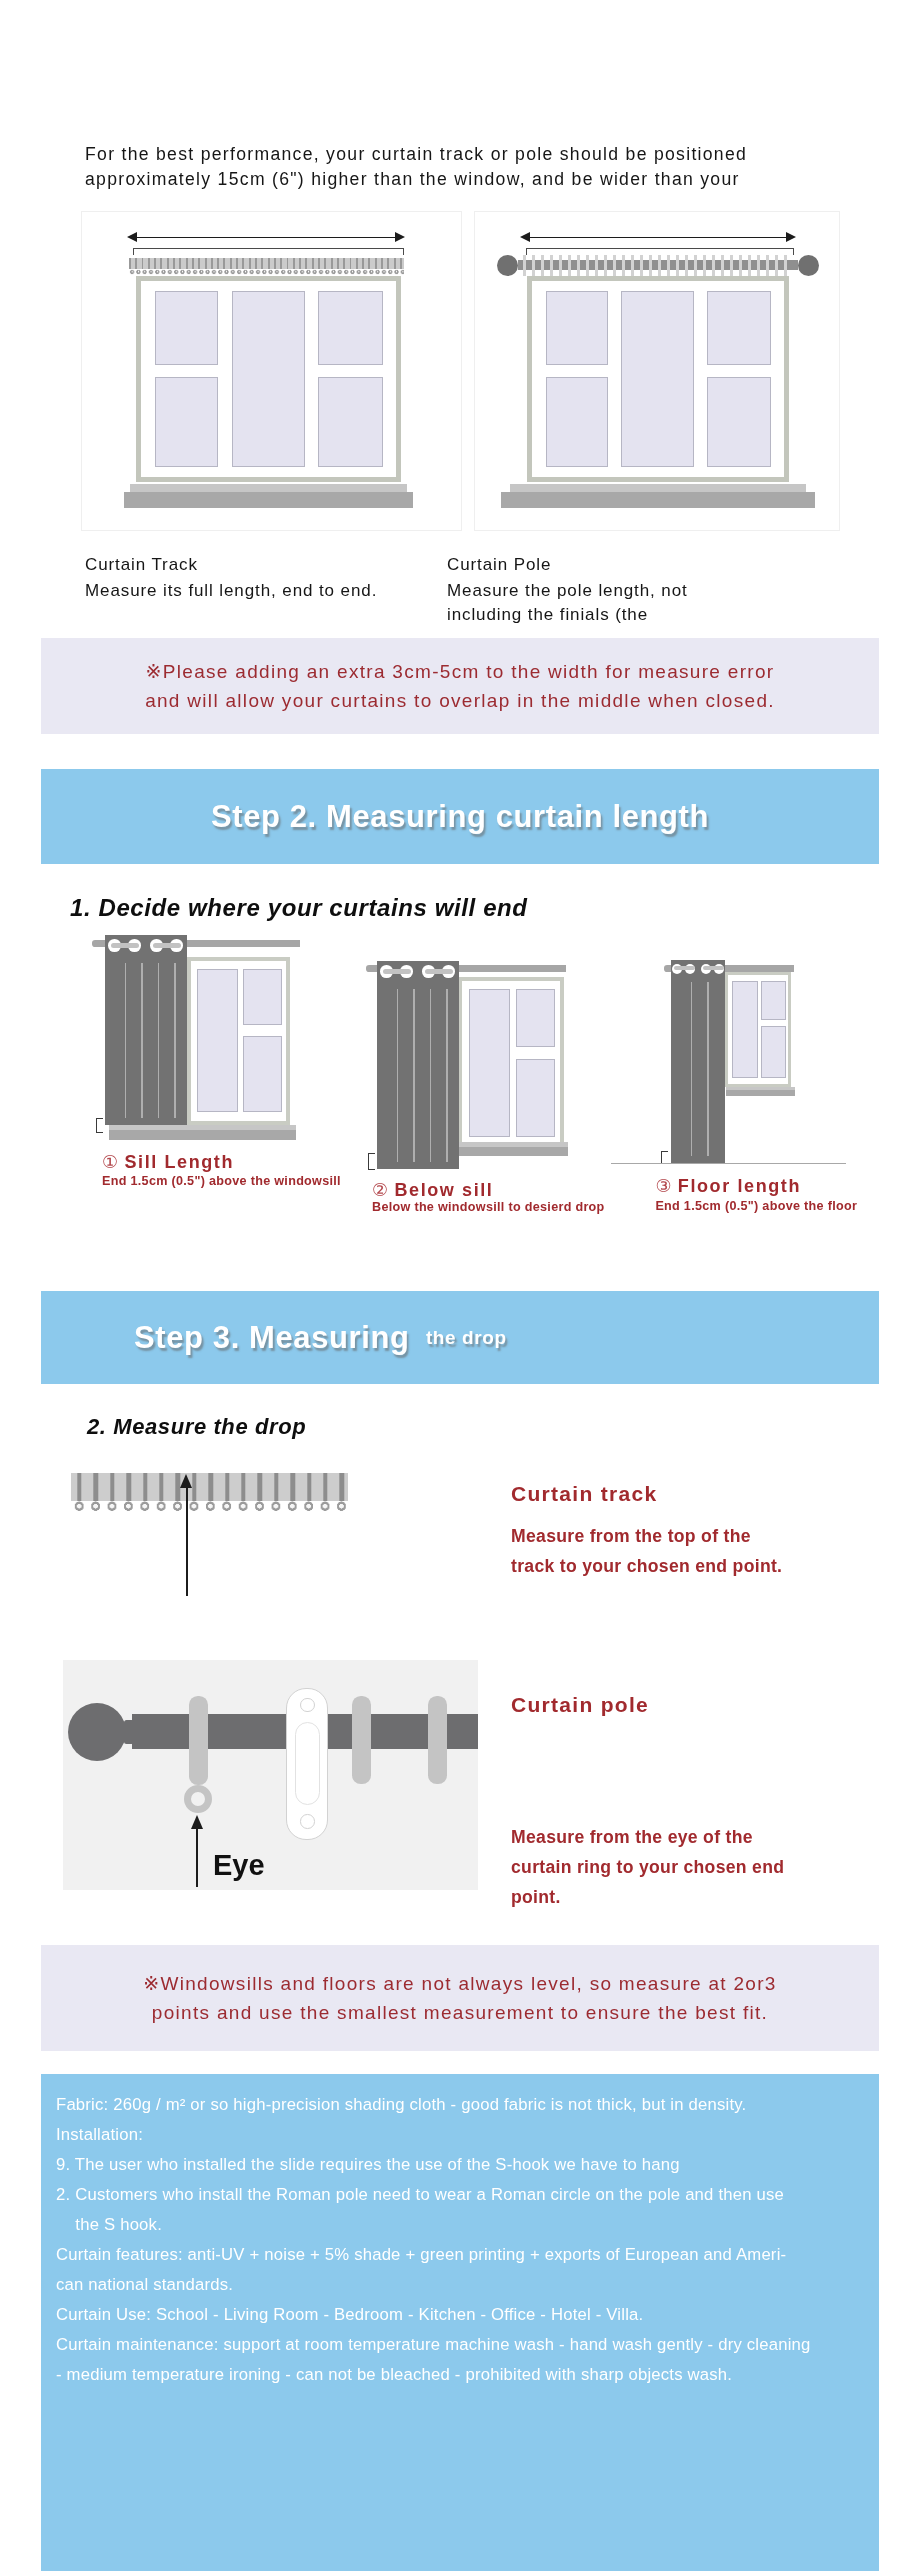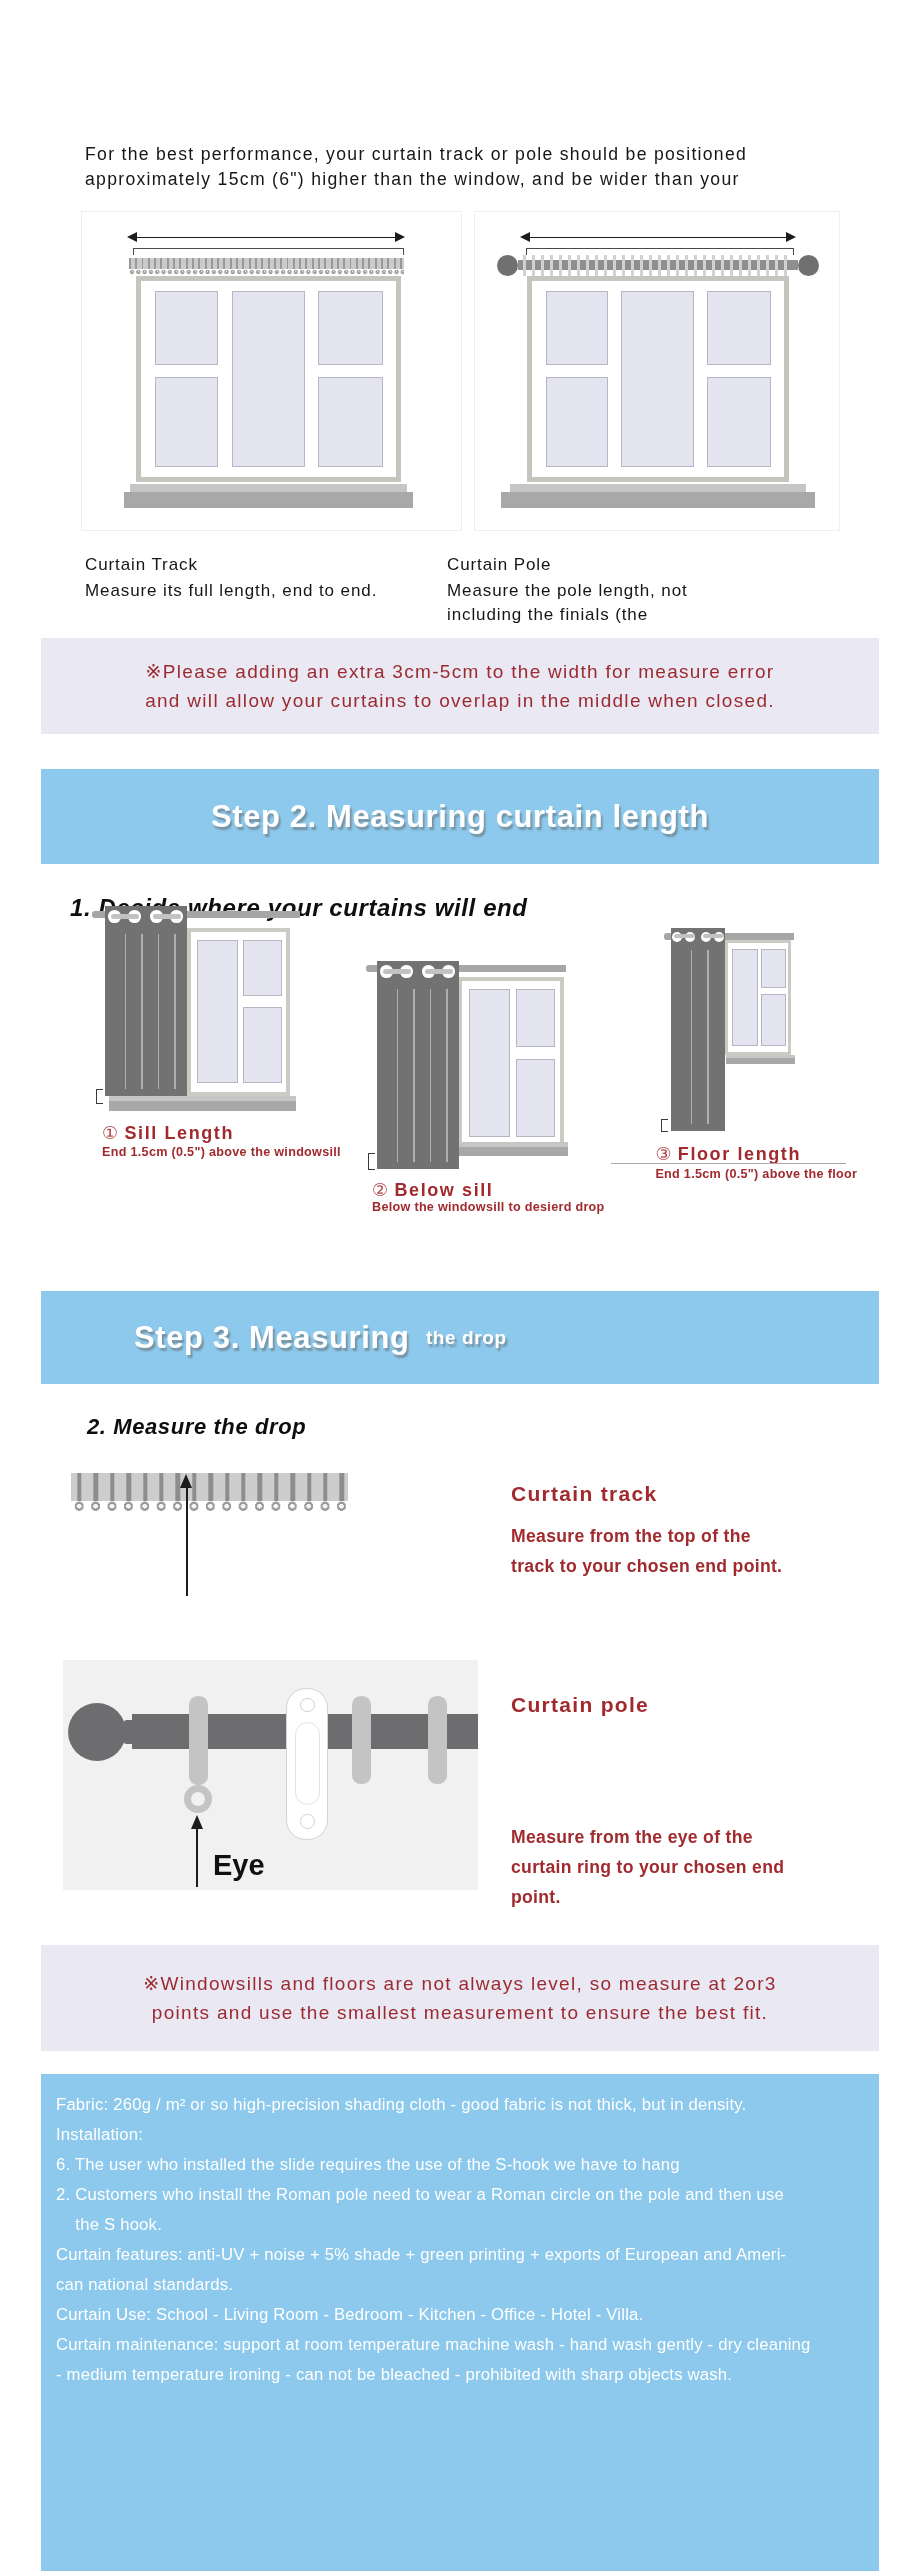--- a/index.html
+++ b/index.html
@@ -117,21 +117,21 @@
     <div>※Please adding an extra 3cm-5cm to the width for measure error</div>
     <div>and will allow your curtains to overlap in the middle when closed.</div>
   </div>
 
   <div class="abs banner" style="top:769px;height:95px;">
     <span>Step 2. Measuring curtain length</span>
   </div>
 
   <div class="abs h2" style="left:70px;top:894px;">1. Decide where your curtains will end</div>
 
-  <div class="abs" style="left:47px;top:875px;width:283px;height:292px;text-decoration:underline;">
+  <div class="abs" style="left:47px;top:904px;width:283px;height:292px;text-decoration:underline;">
     <div class="rod" style="left:45px;top:36px;width:208px;height:7px;"></div>
     <div class="winframe" style="left:140px;top:53px;width:103px;height:168px;background:#c9ccc3;">
       <div class="winin" style="inset:3.8px;">
         <div class="pane2" style="left:7%;top:5%;width:40%;height:88%;"></div>
         <div class="pane2" style="left:55%;top:5%;width:38%;height:34%;"></div>
         <div class="pane2" style="left:55%;top:47%;width:38%;height:46%;"></div>
       </div>
     </div>
     <div class="ledge" style="left:62px;top:221px;width:187px;height:5px;"></div>
     <div class="sill" style="left:62px;top:226px;width:187px;height:10px;"></div>
@@ -167,21 +167,21 @@
       <div class="grom" style="left:65px;top:4.4px;"></div>
       <div class="gbar" style="left:5.7px;top:8.2px;width:28px;"></div>
       <div class="gbar" style="left:48px;top:8.2px;width:28px;"></div>
       <div class="folds"></div>
     </div>
     <div class="tickmark" style="left:19px;top:223px;height:15px;"></div>
     <div class="abs optlbl" style="left:23px;top:249px;"><span class="num">②</span><span>Below sill</span></div>
     <div class="abs optdesc" style="left:23px;top:270px;">Below the windowsill to desierd drop</div>
   </div>
 
-  <div class="abs" style="left:651px;top:898px;width:259px;height:292px;text-align:center;">
+  <div class="abs" style="left:651px;top:930px;width:259px;height:292px;text-align:center;">
     <div class="rod" style="left:12.6px;top:35px;width:130px;height:7px;"></div>
     <div class="winframe" style="left:74px;top:42px;width:66px;height:115px;background:#c9ccc3;">
       <div class="winin" style="inset:3.1px;">
         <div class="pane2" style="left:7%;top:5%;width:40%;height:88%;"></div>
         <div class="pane2" style="left:55%;top:5%;width:38%;height:34%;"></div>
         <div class="pane2" style="left:55%;top:47%;width:38%;height:46%;"></div>
       </div>
     </div>
     <div class="ledge" style="left:75px;top:157px;width:69px;height:3.8px;"></div>
     <div class="sill" style="left:75px;top:160px;width:69px;height:6.3px;"></div>
@@ -244,21 +244,21 @@
   </div>
 
   <div class="abs note" style="top:1945px;height:106px;">
     <div>※Windowsills and floors are not always level, so measure at 2or3</div>
     <div>points and use the smallest measurement to ensure the best fit.</div>
   </div>
 
   <div class="abs" style="left:41px;top:2074px;width:838px;height:497px;background:var(--blue);box-sizing:border-box;padding:16.4px 15px;">
     <div class="footer-line">Fabric: 260g / m² or so high-precision shading cloth - good fabric is not thick, but in density.</div>
     <div class="footer-line">Installation:</div>
-    <div class="footer-line">6. The user who installed the slide requires the use of the S-hook we have to hang</div>
+    <div class="footer-line">9. The user who installed the slide requires the use of the S-hook we have to hang</div>
     <div class="footer-line">2. Customers who install the Roman pole need to wear a Roman circle on the pole and then use</div>
     <div class="footer-line">    the S hook.</div>
     <div class="footer-line">Curtain features: anti-UV + noise + 5% shade + green printing + exports of European and Ameri-</div>
     <div class="footer-line">can national standards.</div>
     <div class="footer-line">Curtain Use: School - Living Room - Bedroom - Kitchen - Office - Hotel - Villa.</div>
     <div class="footer-line">Curtain maintenance: support at room temperature machine wash - hand wash gently - dry cleaning</div>
     <div class="footer-line">- medium temperature ironing - can not be bleached - prohibited with sharp objects wash.</div>
   </div>
 
 </div>

